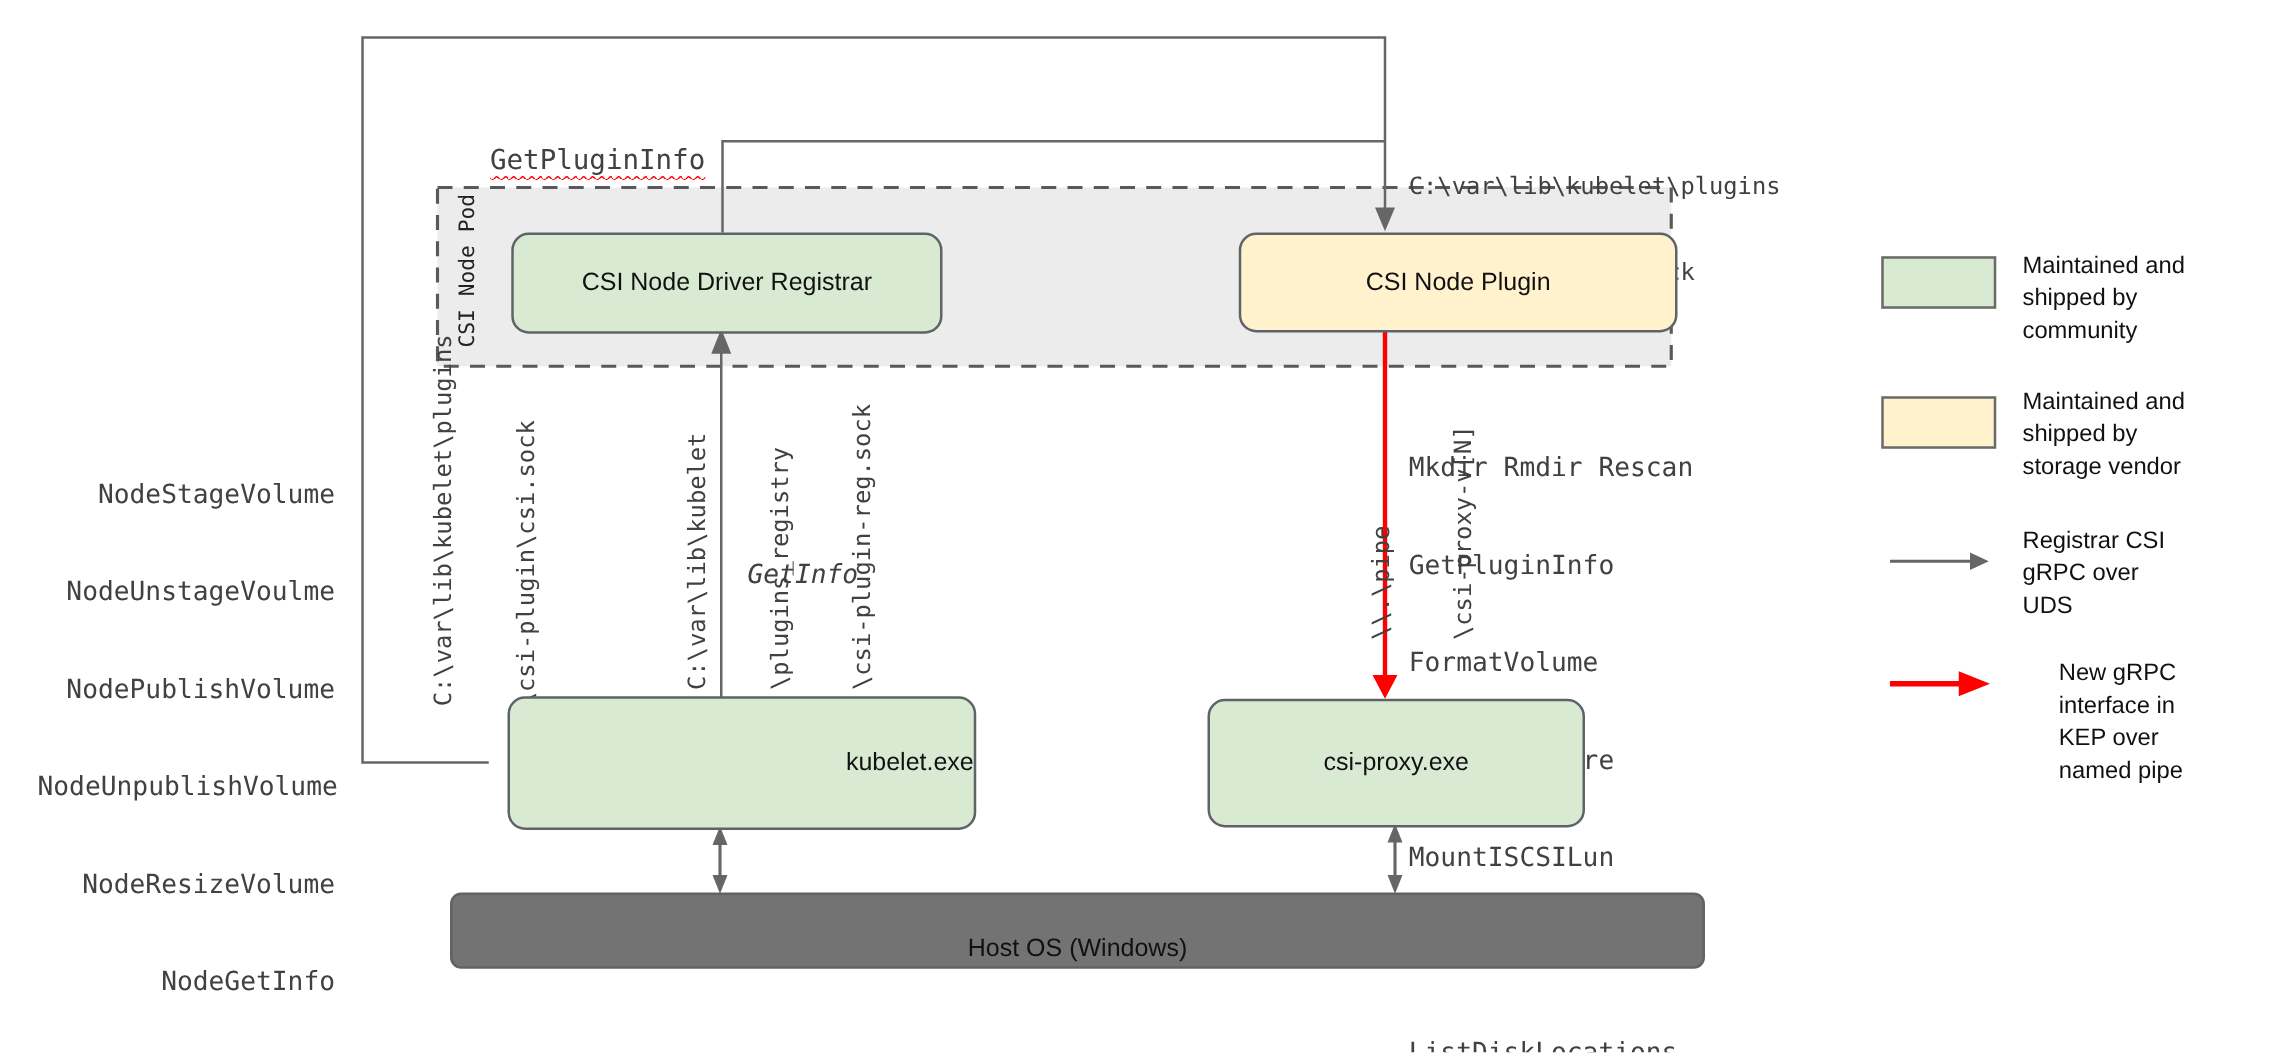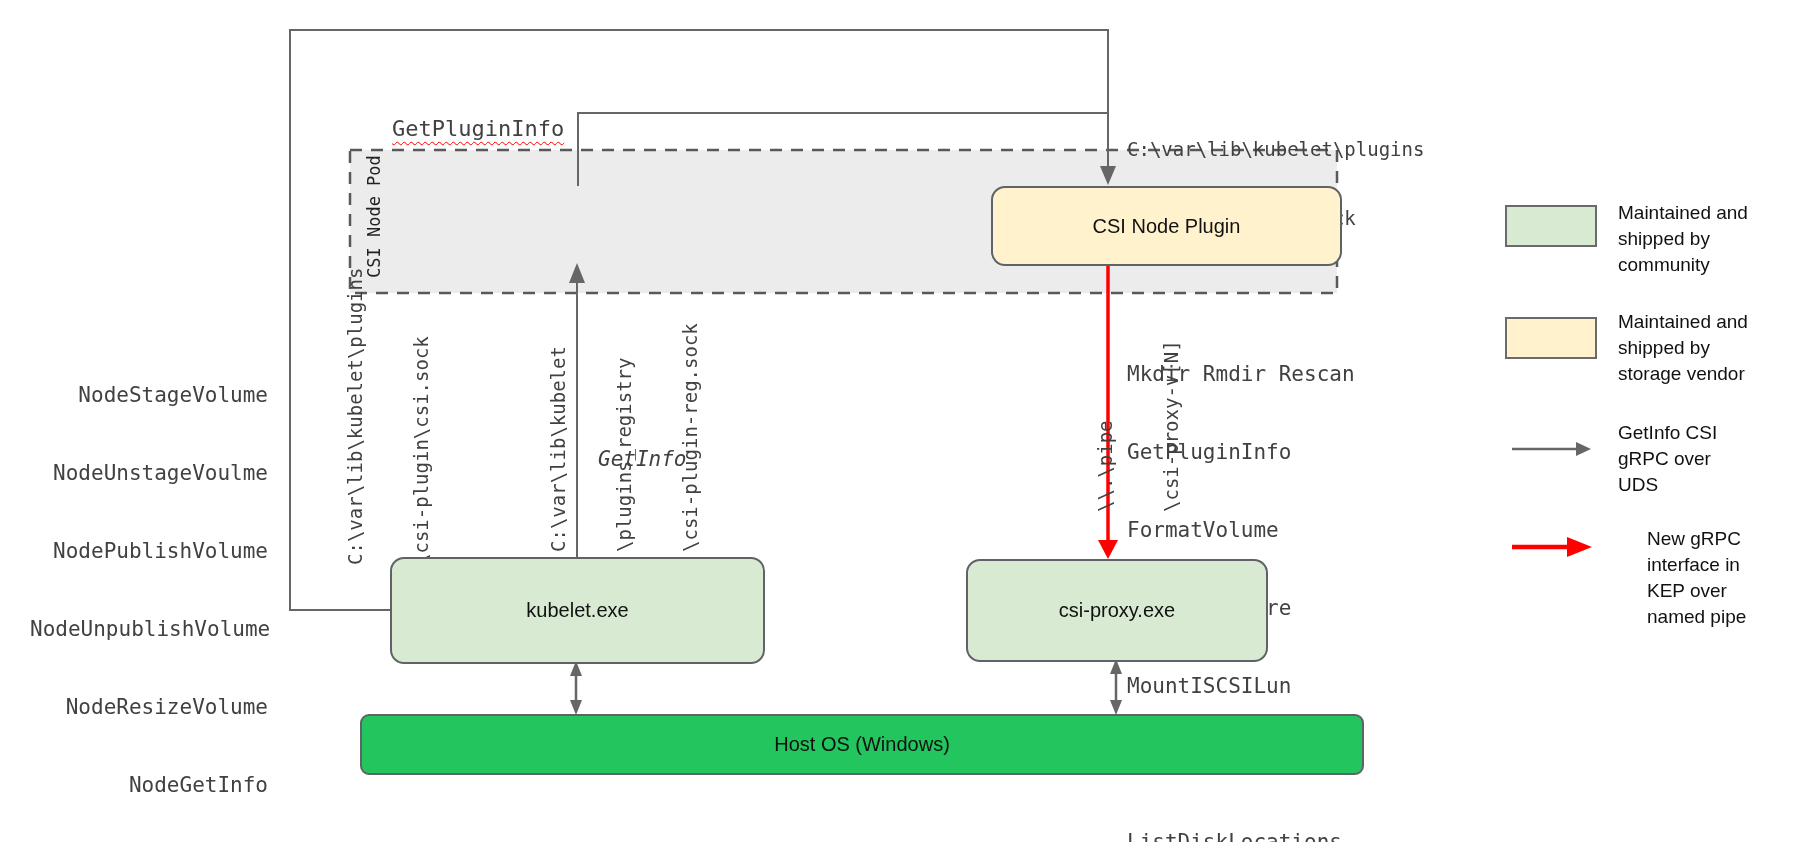--- a/index.html
+++ b/index.html
@@ -7,21 +7,21 @@
           font-family:"Liberation Sans",sans-serif;}
   .abs{position:absolute;}
   svg.layer{position:absolute;left:0;top:0;z-index:1;}
   .mono{font-family:"DejaVu Sans Mono","Liberation Mono",monospace;color:#414141;}
   .lst{font-size:21px;line-height:26px;white-space:pre;z-index:2;}
   .path-txt{font-size:19px;line-height:23px;white-space:pre;z-index:2;}
   .node{position:absolute;z-index:3;border:2px solid #5f6368;border-radius:14px;
         background:#d9ead3;display:flex;flex-direction:column;align-items:center;
         justify-content:center;text-align:center;font-size:20px;color:#111;line-height:27px;}
   .node.vendor{background:#fff2cc;}
-  .node.os{background:#22c55e;border-radius:9px;}
+  .node.os{background:#737373;border-radius:9px;justify-content:flex-end;}
   .rot{transform:rotate(-90deg);transform-origin:left bottom;z-index:2;
        font-size:19px;line-height:22px;white-space:pre;}
   .pod-title{transform:rotate(-90deg);transform-origin:left bottom;z-index:2;
        font-size:17px;color:#222;white-space:pre;}
   .squiggle{font-size:22px;text-decoration-line:underline;text-decoration-style:wavy;
        text-decoration-color:#ff0000;text-decoration-thickness:1px;text-underline-offset:5px;
        white-space:pre;z-index:2;}
   .legend-txt{font-size:19px;line-height:26px;color:#111;z-index:2;}
   .swatch{position:absolute;width:88px;height:38px;border:2px solid #6a6a6a;z-index:2;}
   .swatch.community{background:#d9ead3;}
@@ -56,26 +56,29 @@
     <polygon points="1110,700 1122,700 1116,715" fill="#666666"></polygon>
 
     <path d="M 1512 449 H 1577" fill="none" stroke="#666666" stroke-width="2.5"></path>
     <polygon points="1576,442 1576,456 1591,449" fill="#666666"></polygon>
     <path d="M 1512 547 H 1569" fill="none" stroke="#ff0000" stroke-width="4.5"></path>
     <polygon points="1567,537 1567,557 1592,547" fill="#ff0000"></polygon>
   </svg>
 
   <div class="abs pod-title mono" style="left:387px;top:255px;width:106px;height:23px;">CSI Node Pod</div>
 
+  <div class="node" style="left:409px;top:186px;width:341px;height:77px;">
+    <div>CSI Node Driver Registrar</div>
+  </div>
 
   <div class="node vendor" style="left:991px;top:186px;width:347px;height:76px;">
     <div>CSI Node Plugin</div>
   </div>
 
-  <div class="node" style="left:390px;top:557px;width:371px;height:103px;">
+  <div class="node" style="left:406px;top:557px;width:371px;height:103px;align-items:flex-end;">
     <div>kubelet.exe</div>
   </div>
 
   <div class="node" style="left:966px;top:559px;width:298px;height:99px;">
     <div>csi-proxy.exe</div>
   </div>
 
   <div class="node os" style="left:360px;top:714px;width:1000px;height:57px;">
     <div>Host OS (Windows)</div>
   </div>
@@ -138,21 +141,21 @@
   </div>
 
   <div class="swatch vendor" style="left:1505px;top:317px;"></div>
   <div class="abs legend-txt" style="left:1618px;top:309px;">
     <div>Maintained and</div>
     <div>shipped by</div>
     <div>storage vendor</div>
   </div>
 
   <div class="abs legend-txt" style="left:1618px;top:420px;">
-    <div>GetInfo CSI</div>
+    <div>Registrar CSI</div>
     <div>gRPC over</div>
     <div>UDS</div>
   </div>
 
   <div class="abs legend-txt" style="left:1618px;top:526px;margin-left:29px;">
     <div>New gRPC</div>
     <div>interface in</div>
     <div>KEP over</div>
     <div>named pipe</div>
   </div>

